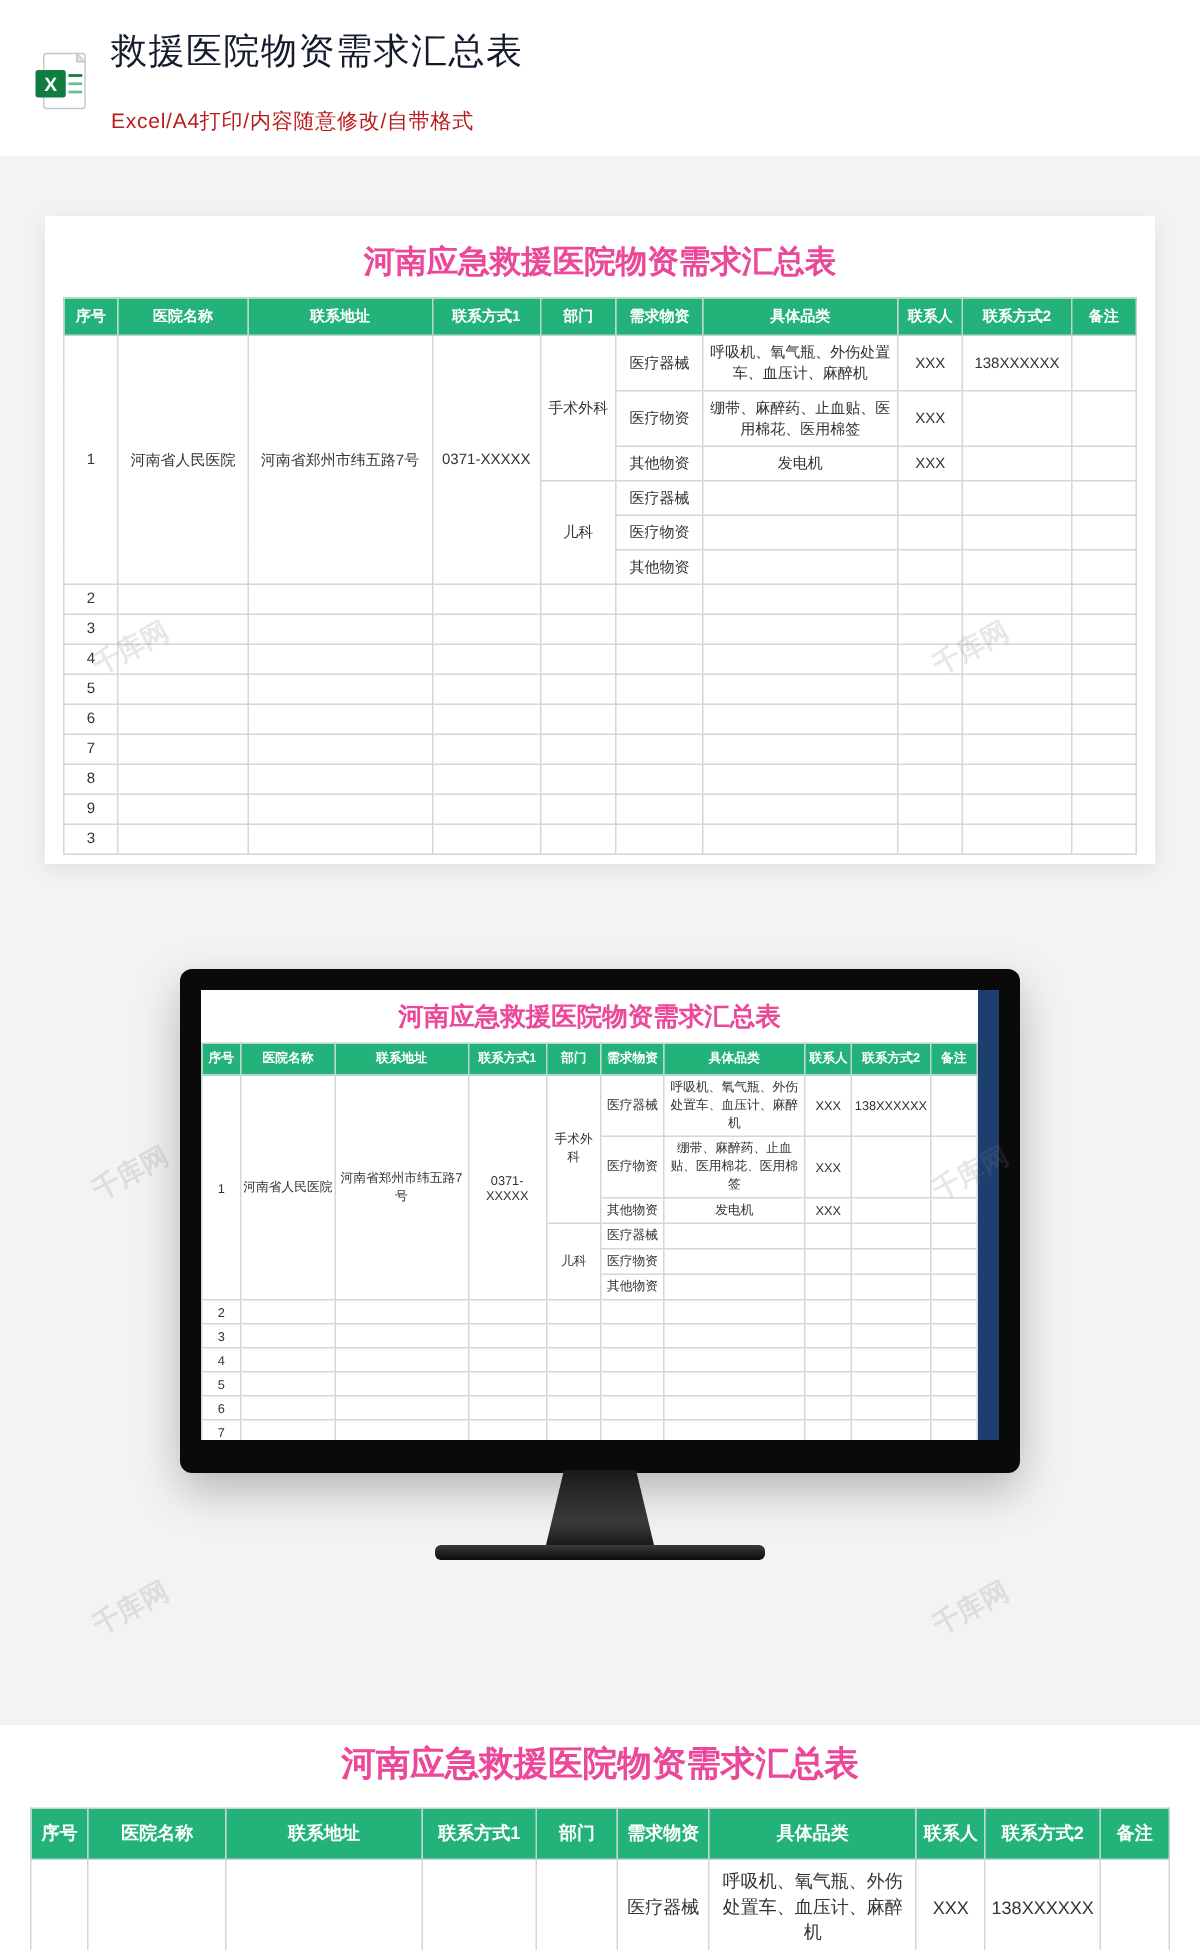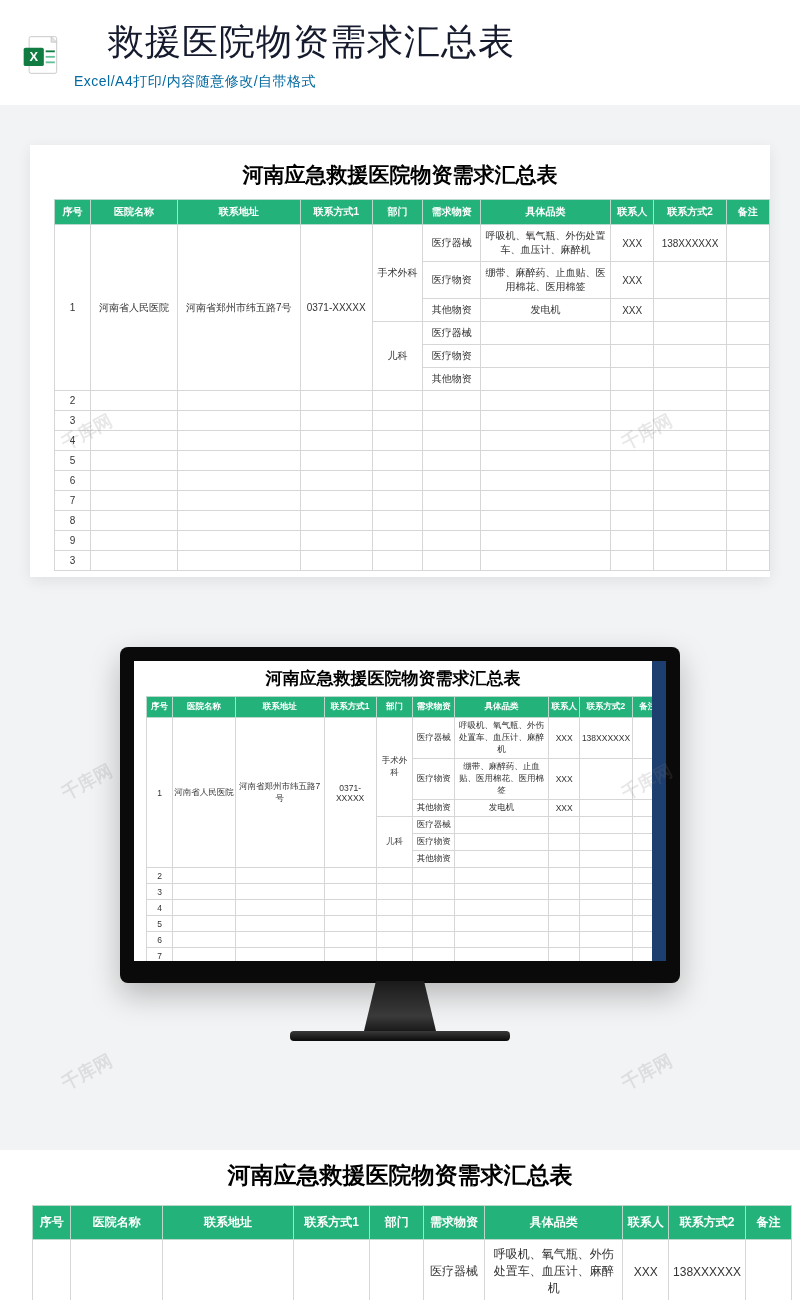--- a/index.html
+++ b/index.html
@@ -18,53 +18,51 @@
     align-items: center;
     gap: 10px;
   }
   .excel-icon {
     width: 44px; height: 44px;
     display: flex; align-items: center; justify-content: center;
   }
   .excel-icon svg { width: 44px; height: 44px; }
   .title-block { flex: 1; }
   .main-title {
-    font-size: 36px;
+    font-size: 24px;
     color: #151a2d;
     font-weight: 400;
     letter-spacing: 1px;
-    margin-left: 34px;
   }
   .sub-title {
     font-size: 14px;
-    color: #0369a1;
-    margin-top: 6px;
+    color: #b91c1c;
+    margin-top: 22px;
     letter-spacing: 0.5px;
   }
 
   
   .sheet-card {
     margin: 40px 30px 0 30px;
     background: #fff;
     box-shadow: 0 4px 14px rgba(0,0,0,0.08);
     padding: 12px 12px 6px 12px;
   }
   .sheet-title {
     text-align: center;
     font-size: 21px;
     font-weight: 700;
-    color: #000000;
+    color: #ec4899;
     padding: 4px 0 10px 0;
   }
   table.sheet {
     width: 100%;
     border-collapse: collapse;
     font-size: 10px;
     color: #333;
-    margin-left: 12px;
   }
   table.sheet th {
     background: #22b27a;
     color: #fff;
     font-weight: 700;
     padding: 5px 2px;
     border: 1px solid #bcd8cc;
     text-align: center;
     white-space: nowrap;
   }

